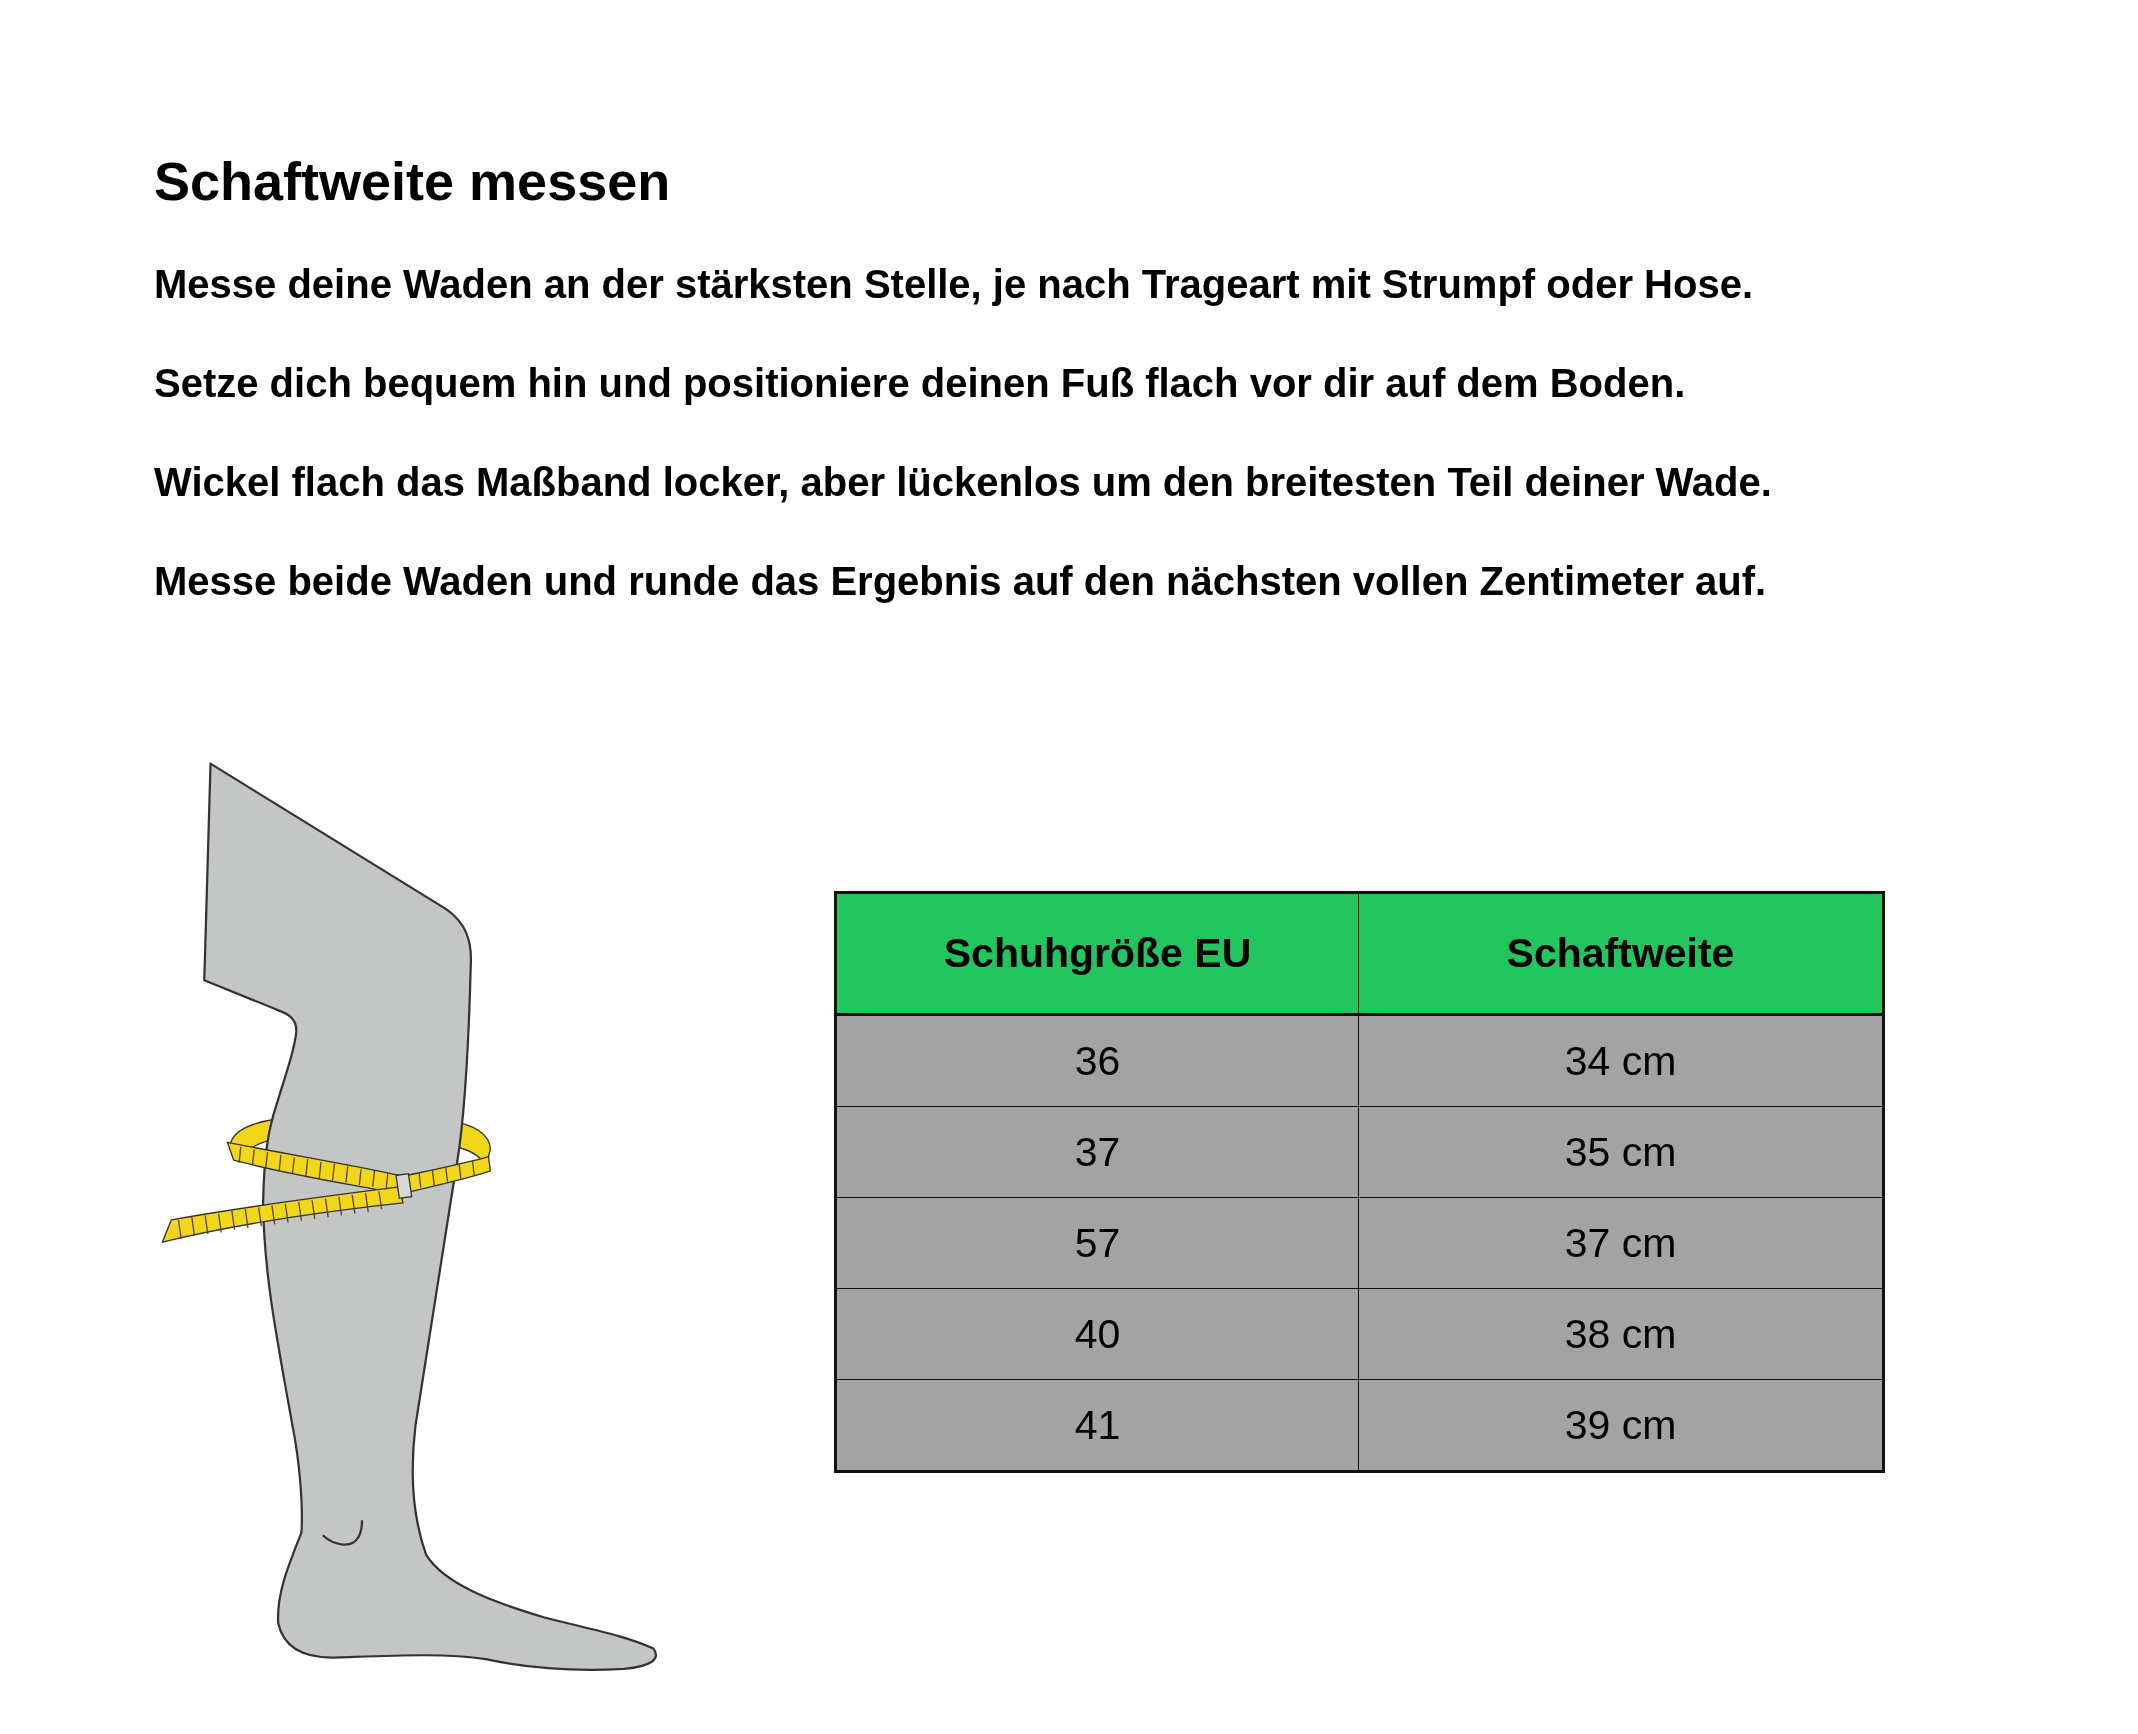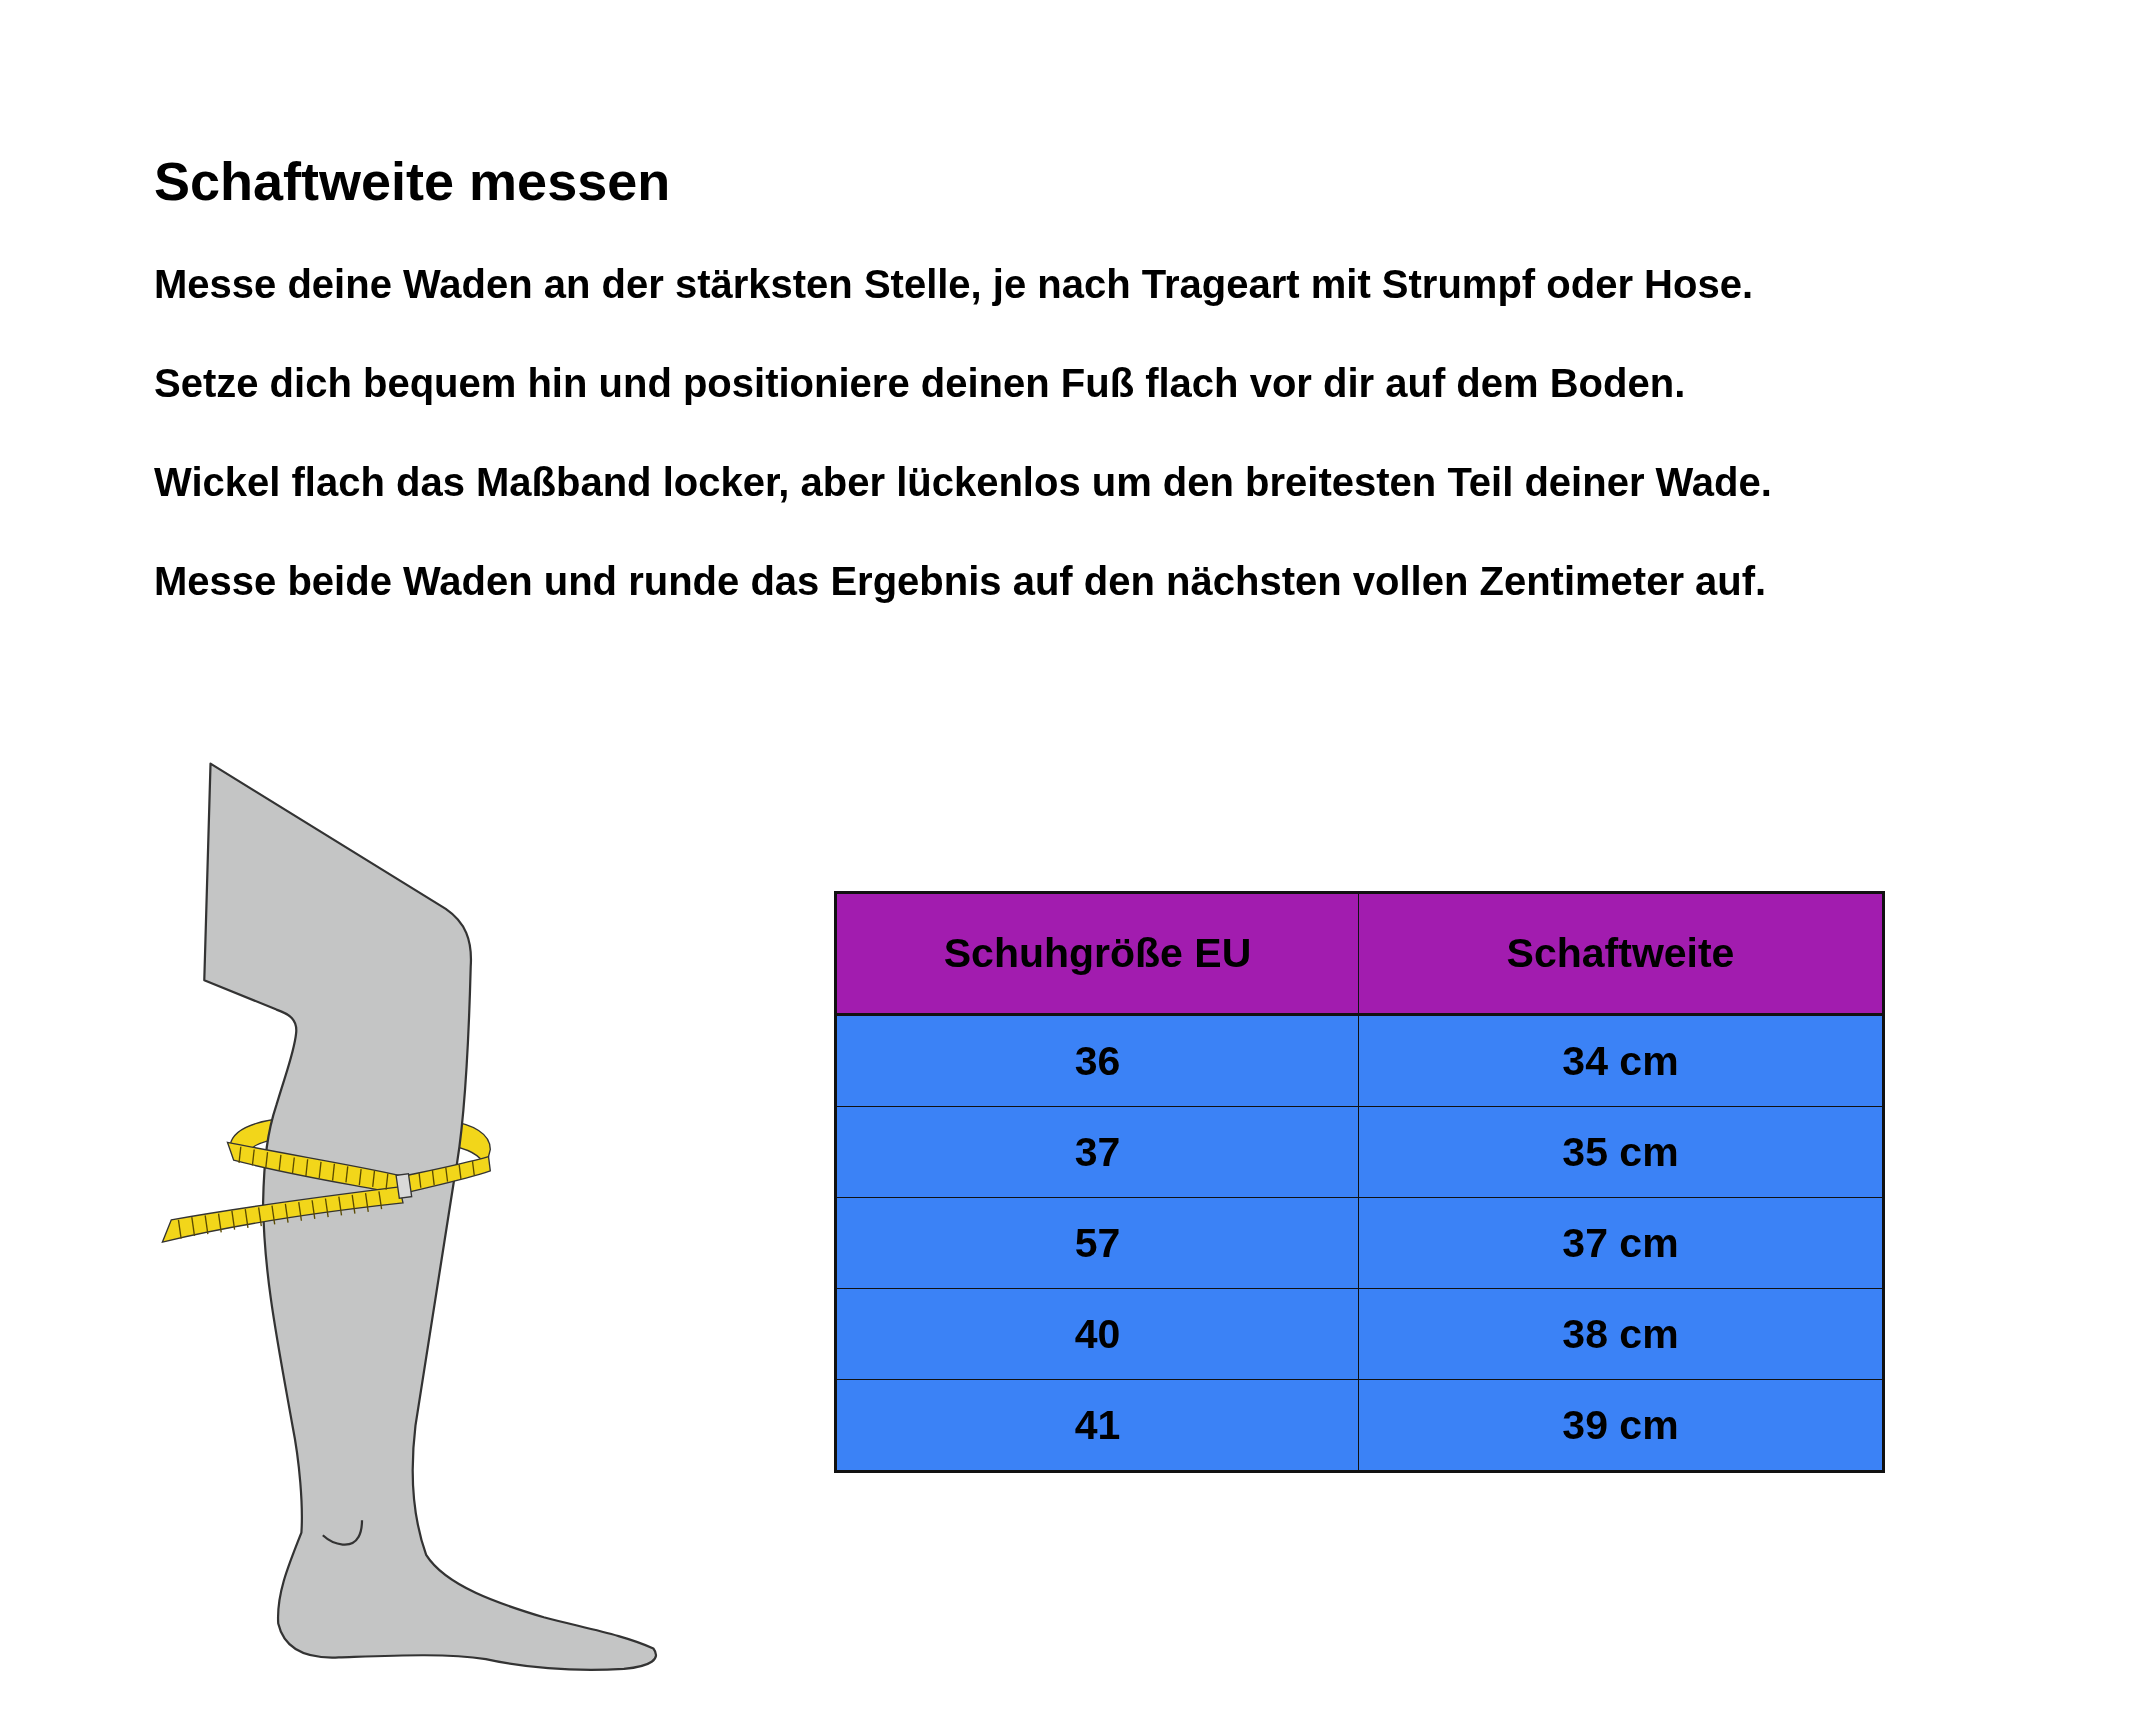--- a/index.html
+++ b/index.html
@@ -60,32 +60,32 @@
     }
     .size-table th,
     .size-table td {
       text-align: center;
       vertical-align: middle;
       padding: 0;
       border-left: 1.8px solid #111111;
       border-right: 1.8px solid #111111;
     }
     .size-table th {
-      background: #a21caf;
+      background: #22c55e;
       height: 119px;
       font-size: 41px;
       font-weight: bold;
       border-bottom: 3.6px solid #111111;
     }
     .size-table td {
       height: 90px;
       font-size: 41px;
-      font-weight: bold;
+      font-weight: normal;
       border-bottom: 1.8px solid #111111;
-      background: #3b82f6;
+      background: #a3a3a3;
     }
     .size-table col.c1 { width: 523px; }
     .size-table col.c2 { width: 525px; }
   </style>
 </head>
 <body>
 
 <h1 class="title">Schaftweite messen</h1>
 
 <ul class="instructions">

